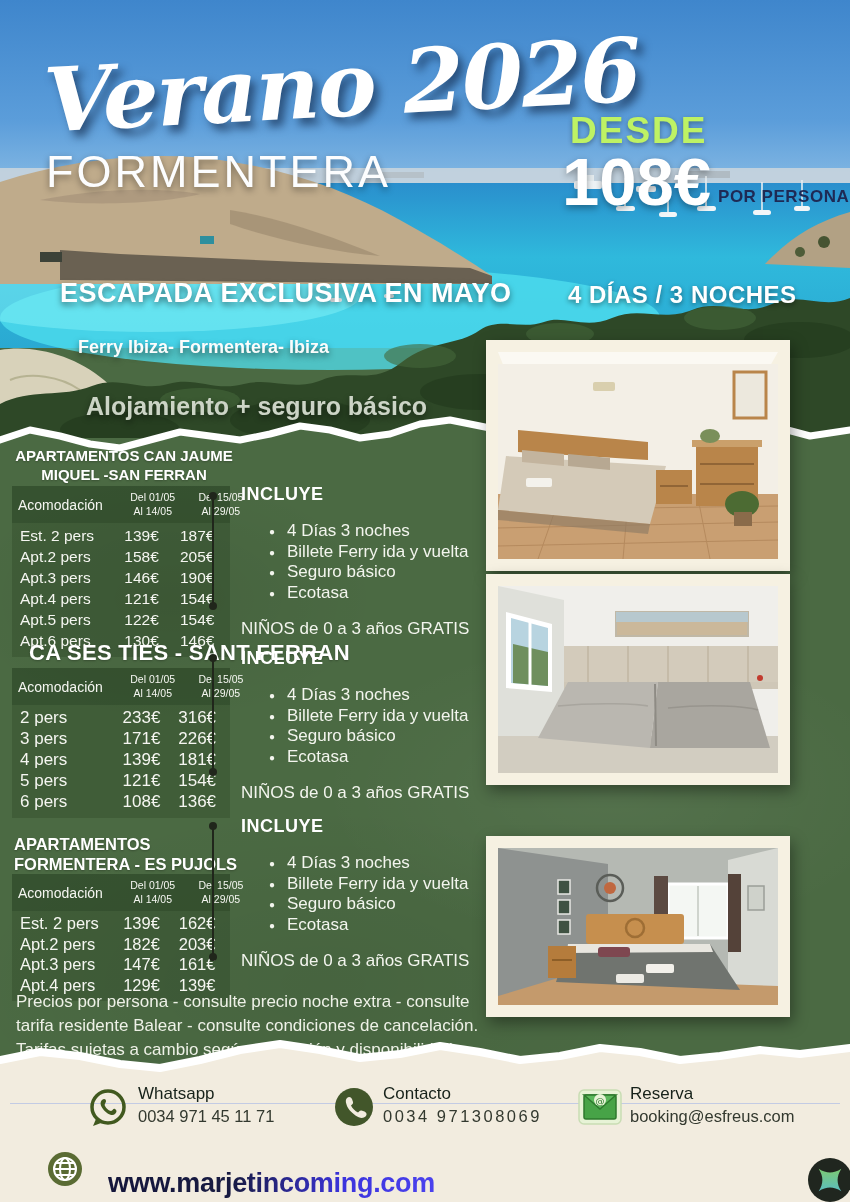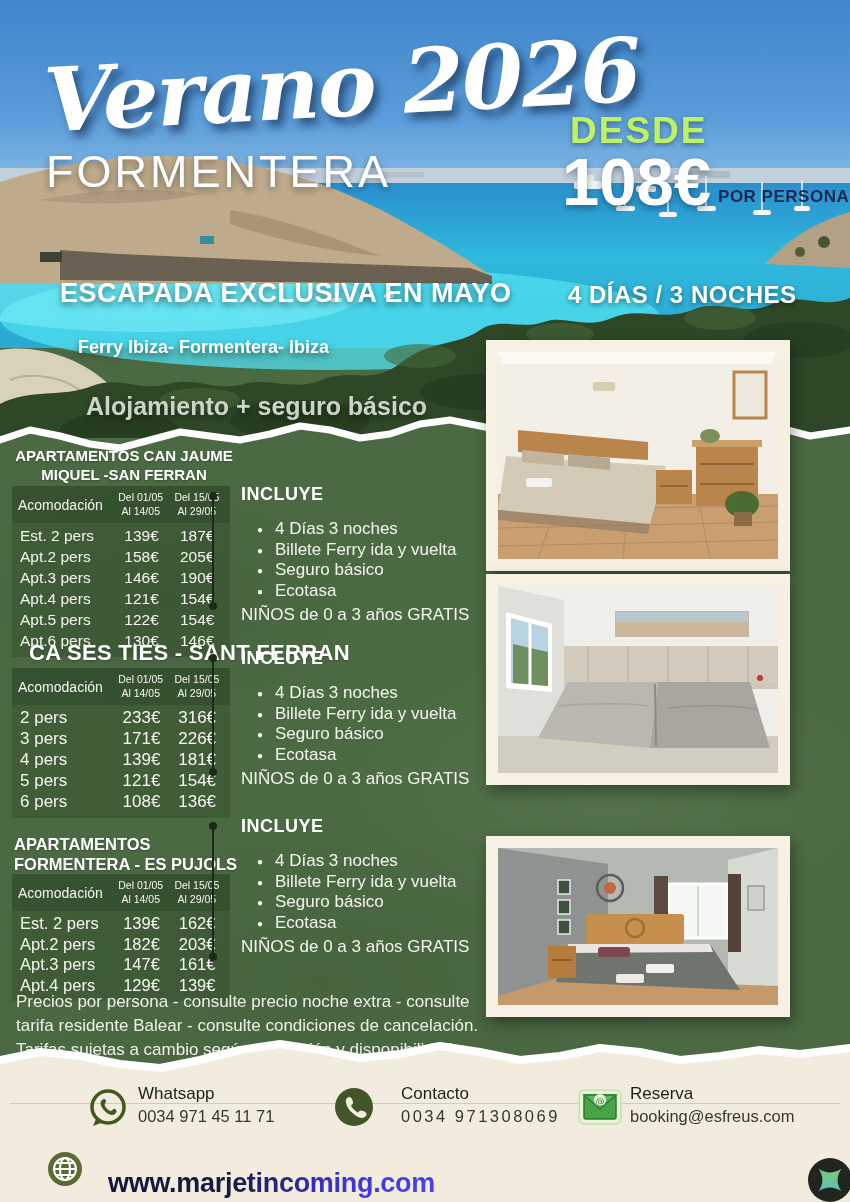--- a/index.html
+++ b/index.html
@@ -56,41 +56,41 @@
 
   .sec-title{position:absolute;margin:0;color:#ffffff;font-weight:800;
     white-space:pre-line;text-shadow:0 1px 2px rgba(0,0,0,.25);}
   .sec-title.s0{left:12px;top:447px;width:224px;text-align:center;font-size:15px;line-height:1.25;}
   .sec-title.s1{left:14px;top:640px;font-size:22px;letter-spacing:.3px;margin-left:15px;}
   .sec-title.s2{left:14px;top:835px;width:240px;font-size:16.5px;line-height:1.2;}
 
   .ptable{position:absolute;left:12px;width:218px;color:#f5f6f1;}
   .ptable .tbody{background:rgba(12,32,8,.17);padding:2px 0 6px 0;}
   .thead{display:grid;grid-template-columns:46% 26% 28%;align-items:center;
-    background:rgba(12,32,8,.33);padding:5px 4px 5px 6px;}
+    background:rgba(12,32,8,.33);padding:5px 4px 5px 6px;gap:12px;}
   .th0{font-size:14px;}
   .thd{font-size:10.5px;line-height:1.3;text-align:center;white-space:pre-line;}
   .trow{display:grid;grid-template-columns:46% 26% 28%;padding:1px 4px 1px 8px;}
   .trow .c0{text-align:left;}
   .trow .c1,.trow .c2{text-align:center;}
   .t0 .trow{font-size:15.5px;line-height:19px;}
   .t1 .trow{font-size:17px;line-height:19px;}
   .t2 .trow{font-size:16.5px;line-height:18.5px;}
   .t0{top:486px;} .t1{top:668px;} .t2{top:874px;}
 
   .vline{position:absolute;left:212px;width:0;border-left:2.5px solid #20261b;}
   .vline::before,.vline::after{content:"";position:absolute;left:-5px;width:8px;height:8px;
     border-radius:50%;background:#20261b;}
   .vline::before{top:-4px;} .vline::after{bottom:-4px;}
   .vl0{top:496px;height:110px;} .vl1{top:658px;height:114px;} .vl2{top:826px;height:131px;}
 
   .incluye{position:absolute;left:241px;width:246px;color:#f3f5ee;}
   .inc0{top:484px;} .inc1{top:648px;} .inc2{top:816px;}
   .inc-h{font-size:18px;font-weight:800;letter-spacing:.5px;color:#ffffff;margin:0 0 14px 0;}
-  .inc-ul{list-style:none;margin:4px;padding:0 0 0 12px;}
+  .inc-ul{list-style:none;margin:16px;padding:0 0 0 12px;}
   .inc-ul li{position:relative;font-size:17px;line-height:20.5px;padding-left:18px;}
   .inc-ul li::before{content:"●";position:absolute;left:0;top:1px;font-size:10px;color:#f3f5ee;}
   .inc-note{font-size:17px;margin-top:1px;}
 
   .disclaimer{position:absolute;left:16px;top:990px;width:472px;color:#eef1e7;
     font-size:17px;line-height:1.42;}
 
   
   .polaroid{position:absolute;background:#f6f1e2;padding:12px;
     box-shadow:3px 6px 14px rgba(0,0,0,.38);}
@@ -471,21 +471,21 @@
   </svg>
   <div class="contact-item" style="left:138px;top:1084px;">
     <p class="c-label">Whatsapp</p>
     <p class="c-value">0034 971 45 11 71</p>
   </div>
 
   <svg class="ico" style="left:333px;top:1086px;" width="42" height="42" viewBox="0 0 42 42">
     <circle cx="21" cy="21" r="19" fill="#42562a"></circle>
     <path d="M14,12 c2,-2 4,-1 5,1 l1,3 c.5,1.5 -1,2.5 -2,3.5 c1.5,3 4,5.5 7,7 c1,-1 2,-2.5 3.5,-2 l3,1 c2,1 3,3 1,5 c-2,2 -6,2 -10,-1 c-4,-3 -8,-7 -9,-11 c-1,-3 -1,-5 .5,-6.5 Z" fill="#f2ecdf"></path>
   </svg>
-  <div class="contact-item" style="left:401px;top:1084px;">
+  <div class="contact-item" style="left:383px;top:1084px;">
     <p class="c-label">Contacto</p>
     <p class="c-value ls">0034 971308069</p>
   </div>
 
   <svg class="ico" style="left:577px;top:1086px;" width="46" height="42" viewBox="0 0 46 42">
     <rect x="2" y="4" width="42" height="34" rx="5" fill="#e7f3d6" stroke="#c9ddb4" stroke-width="1.5"></rect>
     <rect x="7" y="9" width="32" height="24" rx="2" fill="#47a347" stroke="#2e7a2e" stroke-width="1.5"></rect>
     <polygon points="7,9 23,23 39,9" fill="#5cb85c" stroke="#2e7a2e" stroke-width="1.5"></polygon>
     <circle cx="23" cy="14" r="6" fill="#e7f3d6"></circle>
     <text x="23" y="17.5" font-size="9" font-family="DejaVu Sans, sans-serif" fill="#2e7a2e" text-anchor="middle">@</text>

